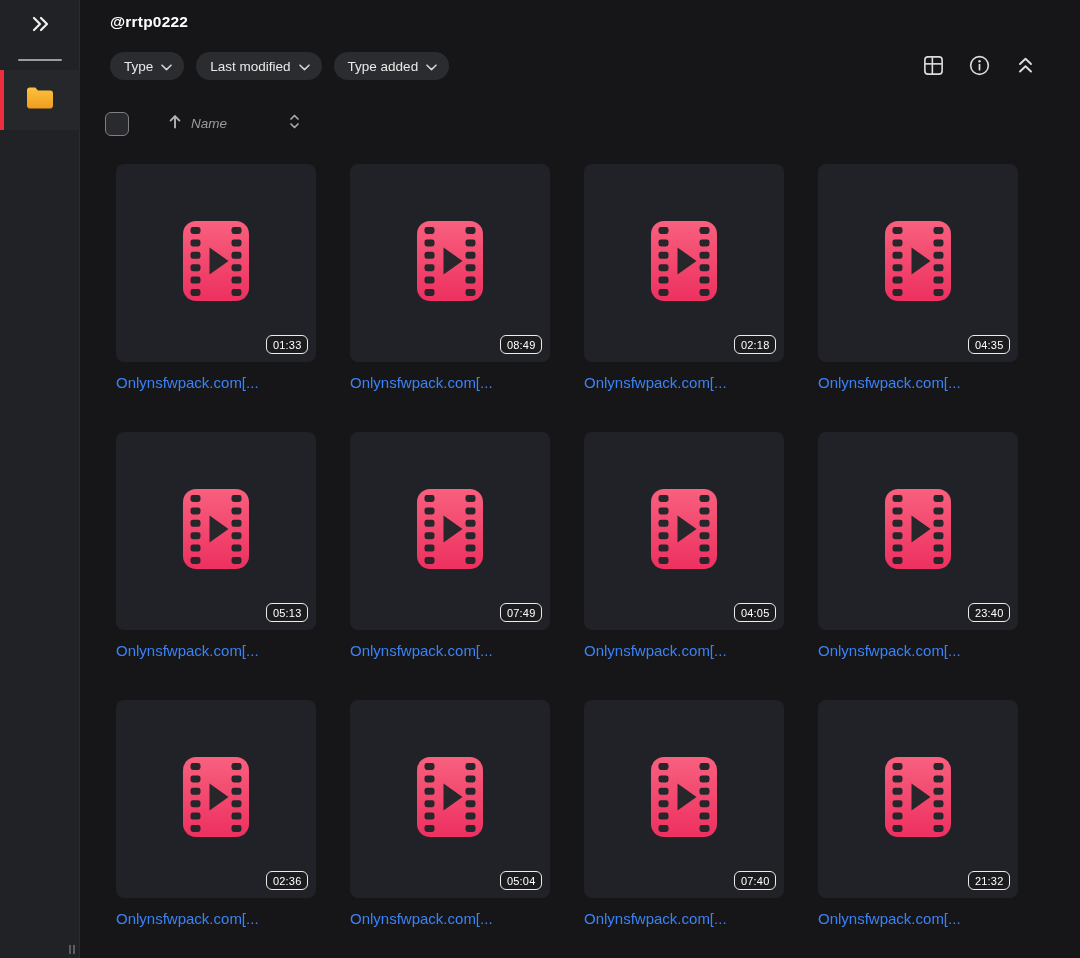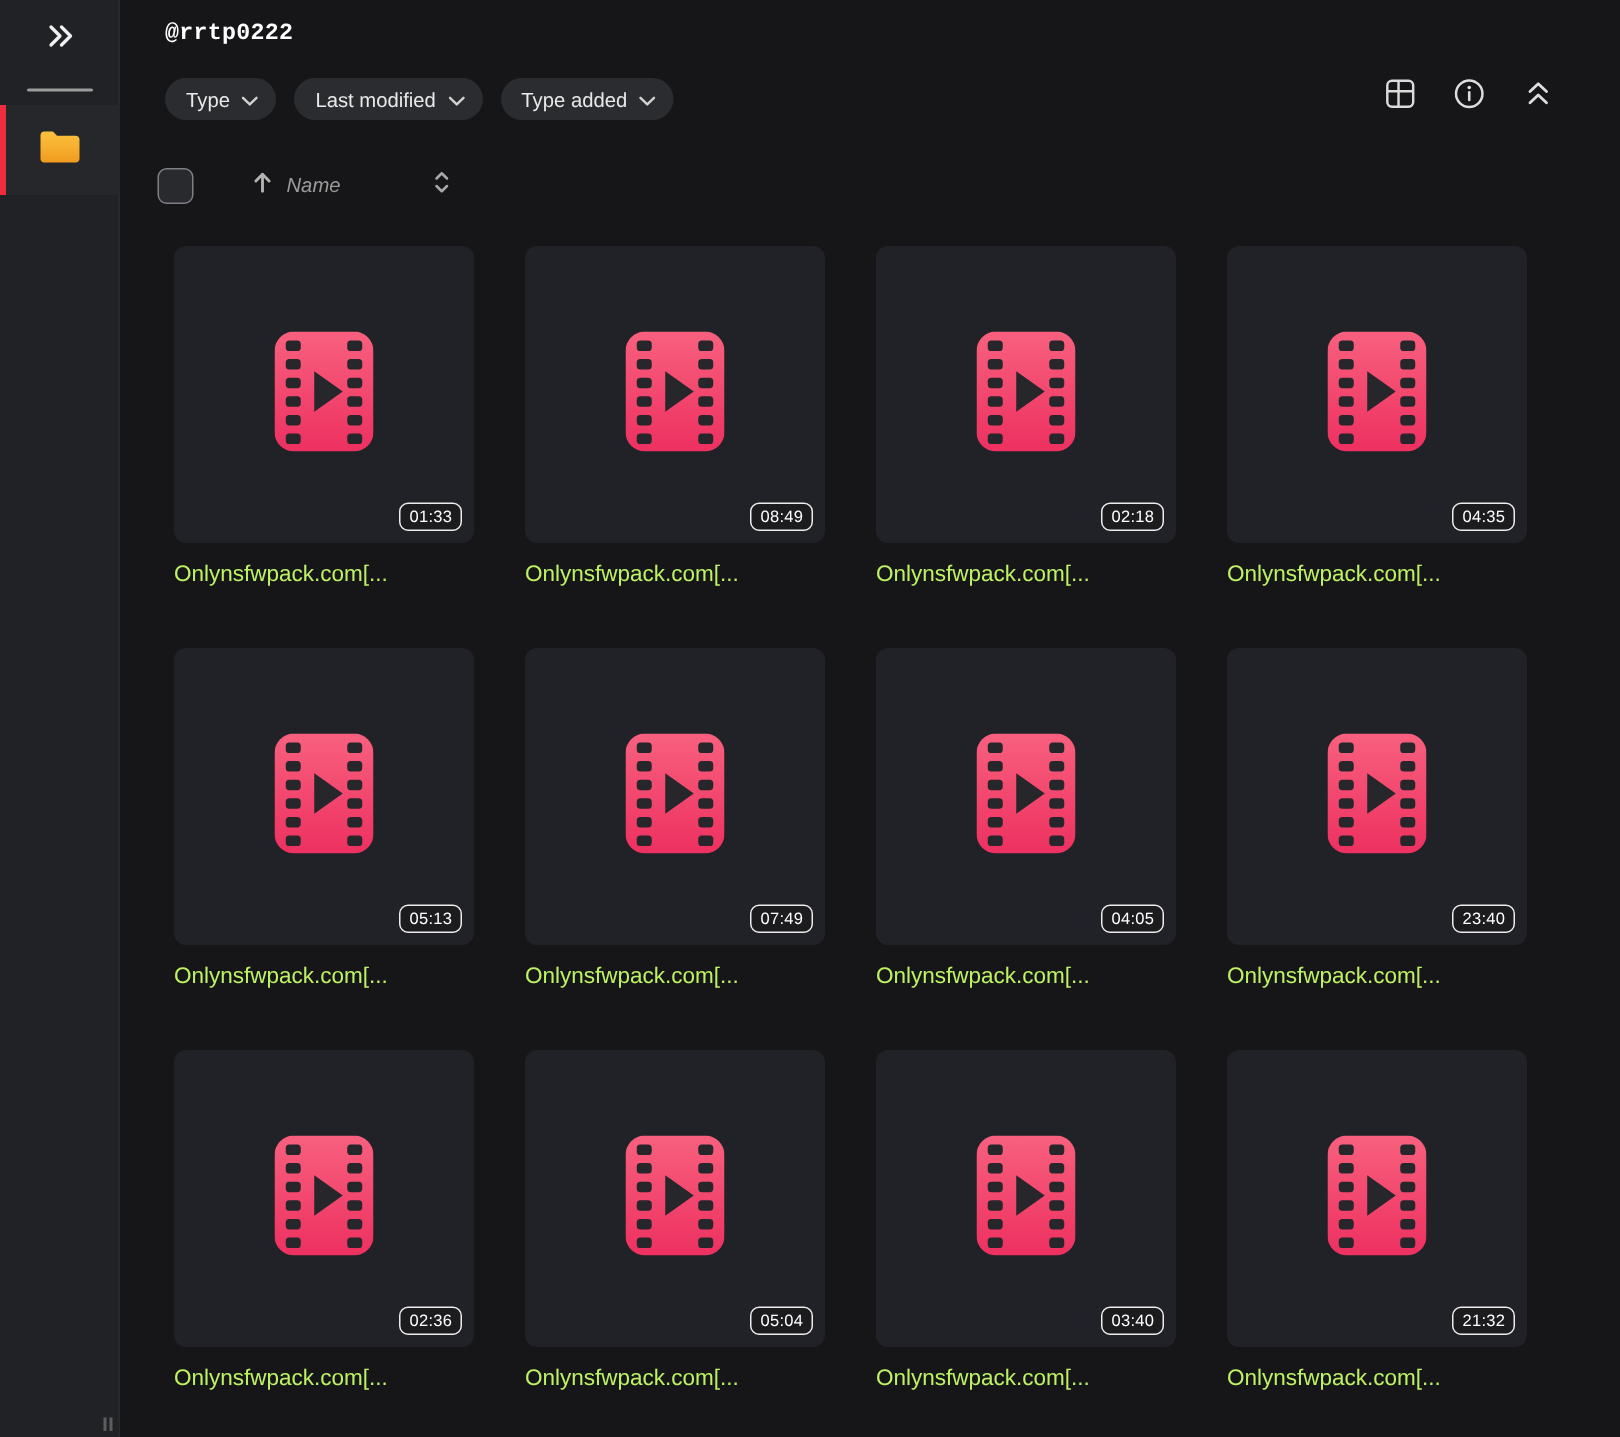--- a/index.html
+++ b/index.html
@@ -19,44 +19,44 @@
   .collapse-btn{width:80px;height:52px;display:flex;align-items:center;justify-content:center;cursor:pointer;}
   .side-divider{width:44px;height:2px;background:#9c9c9c;border-radius:1px;margin:7px auto 9px auto;}
   .side-item{position:relative;width:80px;height:60px;display:flex;align-items:center;justify-content:center;cursor:pointer;}
   .side-item.active{background:#26272b;}
   .side-item.active::before{content:"";position:absolute;left:0;top:0;width:4px;height:100%;background:var(--accent_red);}
   .resize-handle{position:absolute;left:69px;bottom:4px;display:flex;gap:2px;}
   .resize-handle span{display:block;width:2px;height:9px;background:#5d5d5d;}
 
   
   .main{position:absolute;left:81px;top:0;width:999px;height:958px;}
-  .page-title{margin:13px 0 0 29px;font-size:15.5px;font-weight:700;letter-spacing:.2px;color:#fff;font-family:Liberation Mono, monospace;}
-
-  .toolbar{display:flex;align-items:flex-start;margin:21px 42px 0 29px;height:28px;}
+  .page-title{margin:13px 0 0 29px;font-size:15.5px;font-weight:700;letter-spacing:.2px;color:#fff;}
+
+  .toolbar{display:flex;align-items:flex-end;margin:21px 42px 0 29px;height:28px;}
   .pill{display:flex;align-items:center;height:28px;padding:0 12px 0 14px;background:var(--pill);
         border-radius:14px;font-size:13.5px;color:#e9e9e9;margin-right:12px;cursor:pointer;white-space:nowrap;}
   .pill svg{margin-left:8px;}
   .toolbar-spacer{flex:1;}
   .tool-icon{display:flex;align-items:center;justify-content:center;width:26px;height:26px;margin-left:20px;cursor:pointer;}
 
   .sort-row{display:flex;align-items:center;margin:31px 0 0 24px;height:25px;font-style:italic;}
   .checkbox{width:24px;height:24px;border:1.5px solid #7e7e86;border-radius:6px;background:#292a2e;cursor:pointer;}
   .sort-dir{margin-left:38px;display:flex;align-items:center;cursor:pointer;}
   .sort-label{margin-left:8px;font-size:13.5px;color:var(--muted);}
   .sort-toggle{margin-left:60px;display:flex;align-items:center;cursor:pointer;}
 
   
   .grid{display:grid;grid-template-columns:repeat(4,200px);column-gap:34px;row-gap:41px;margin:28px 0 0 35px;}
   .card{width:177px;cursor:pointer;}
   .thumb{position:relative;width:200px;height:198px;background:var(--card);border-radius:8px;
          display:flex;align-items:center;justify-content:center;}
   .duration-badge{position:absolute;right:8px;bottom:8px;background:rgba(28,28,30,.92);
         border:1.5px solid var(--badge_border);border-radius:6px;padding:1.5px 5.5px;
         font-size:11px;line-height:14px;color:#fff;letter-spacing:.2px;}
-  .file-name{margin-top:12px;font-size:15px;color:#bef264;white-space:nowrap;overflow:hidden;}
+  .file-name{margin-top:12px;font-size:15px;color:#3b82f6;white-space:nowrap;overflow:hidden;}
 
   .svgdefs{position:absolute;width:0;height:0;}
 </style>
 </head>
 <body>
 
 <svg class="svgdefs" aria-hidden="true">
   <defs>
     <linearGradient id="gradFilm" x1="0" y1="0" x2="0" y2="1">
       <stop offset="0" style="stop-color:var(--video_pink_top)"></stop>
@@ -459,21 +459,21 @@
             <rect x="48.5" y="6" width="10" height="7" rx="2.4"></rect>
             <rect x="48.5" y="18.4" width="10" height="7" rx="2.4"></rect>
             <rect x="48.5" y="30.8" width="10" height="7" rx="2.4"></rect>
             <rect x="48.5" y="43.2" width="10" height="7" rx="2.4"></rect>
             <rect x="48.5" y="55.6" width="10" height="7" rx="2.4"></rect>
             <rect x="48.5" y="68" width="10" height="7" rx="2.4"></rect>
             <path d="M26.5 26.5 L45.5 40 L26.5 53.5 Z"></path>
           </g>
         </svg>
       </span>
-      <div class="duration-badge">03:40</div>
+      <div class="duration-badge">07:40</div>
     </div>
     <div class="file-name">Onlynsfwpack.com[...</div>
   </div>
 
   <div class="card">
     <div class="thumb">
       <span>
         <svg width="66" height="80" viewBox="0 0 66 80">
           <rect x="0" y="0" width="66" height="80" rx="13" fill="url(#gradFilm)"></rect>
           <g fill="#26262b">

